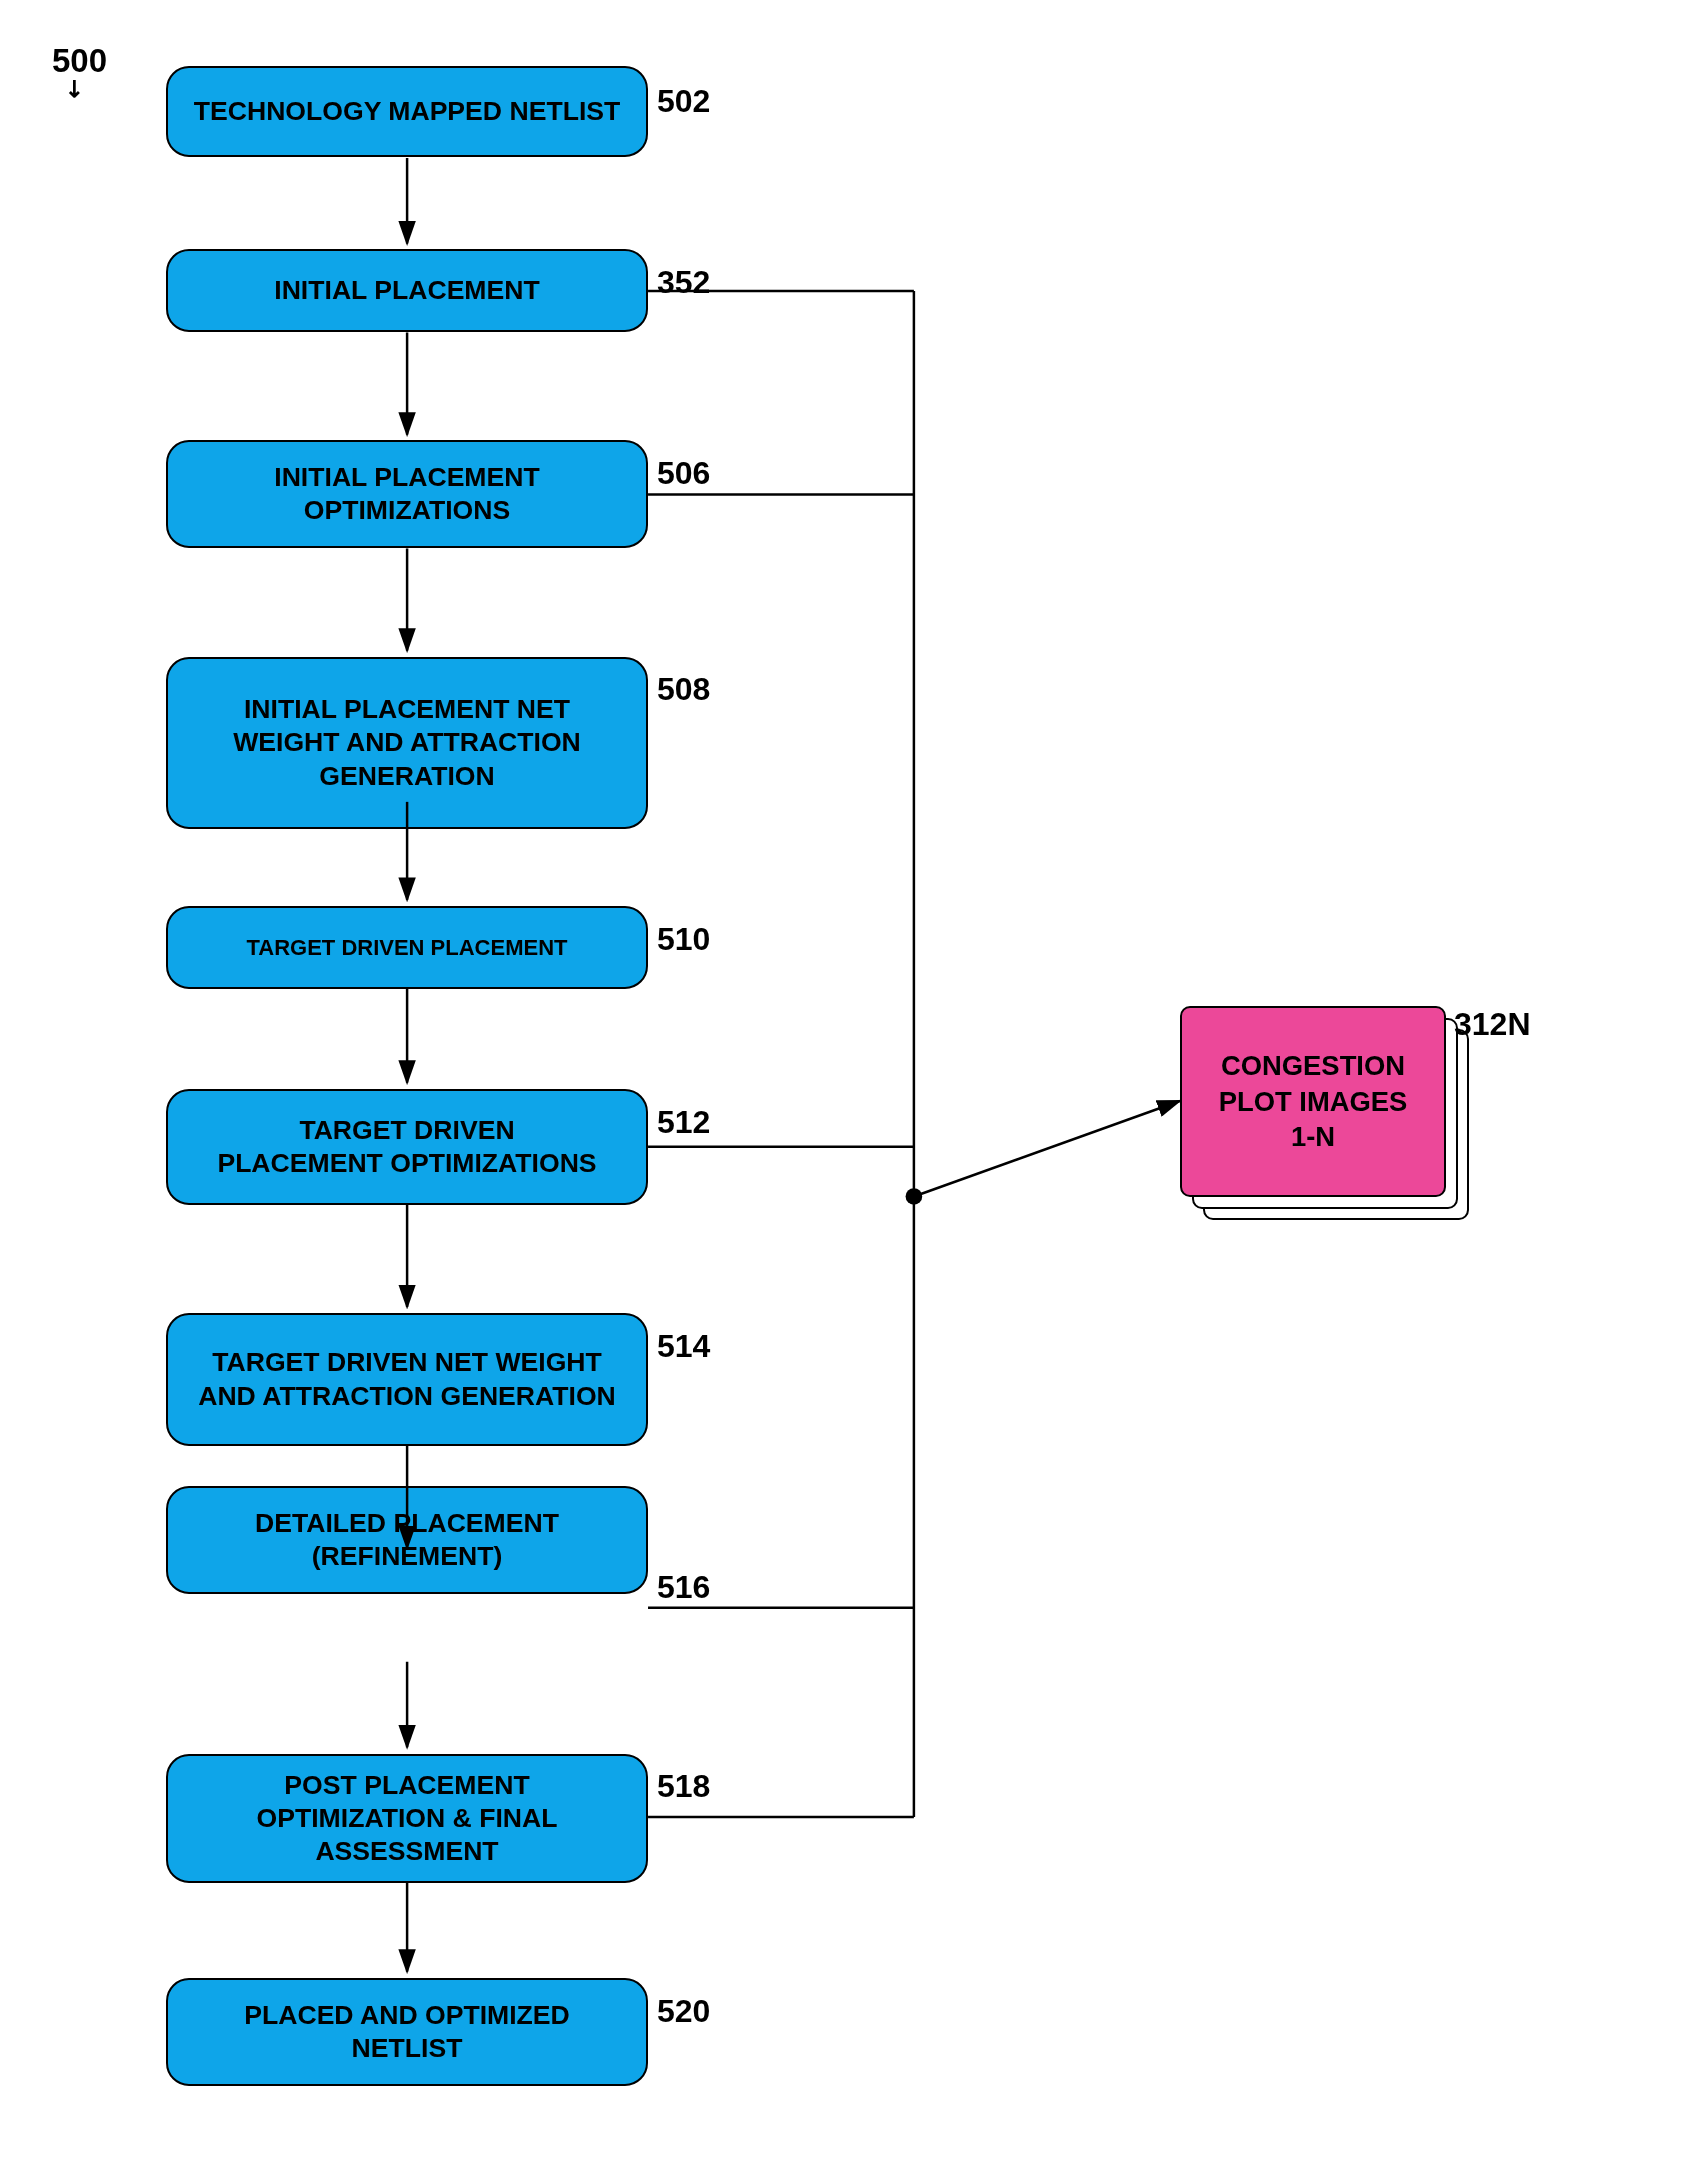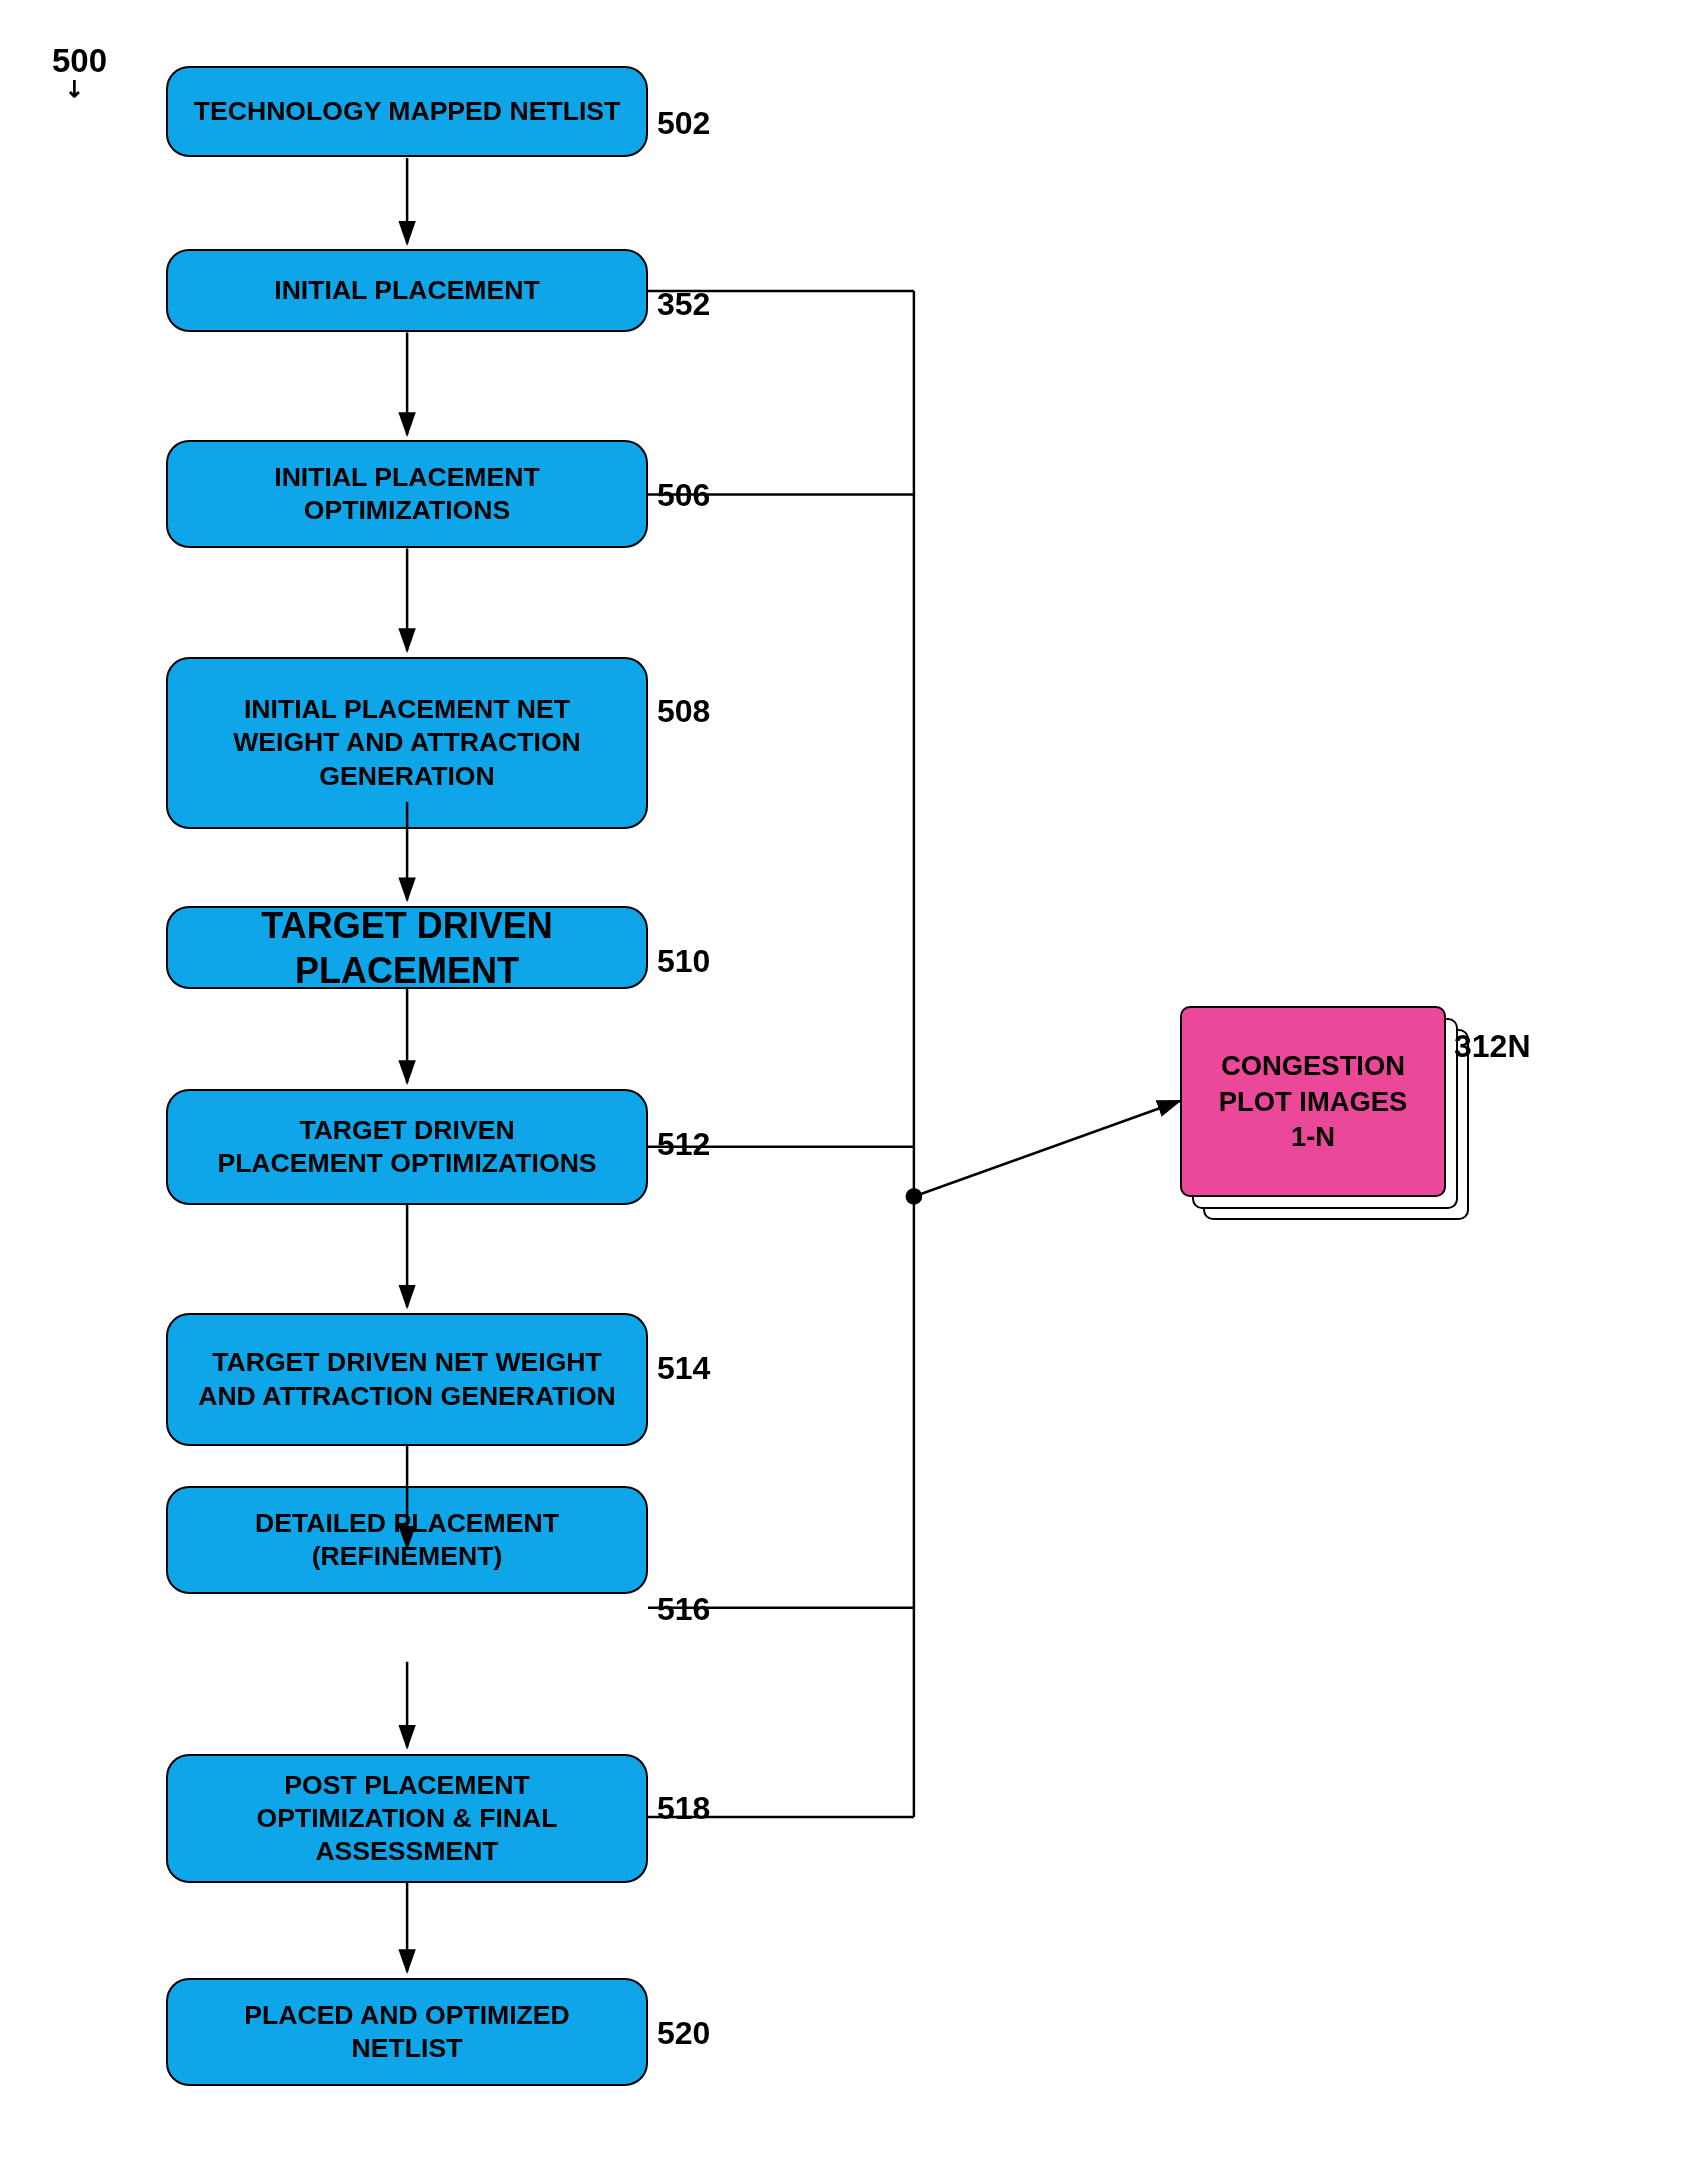--- a/index.html
+++ b/index.html
@@ -30,21 +30,20 @@
       font-weight: bold;
       font-size: 30px;
       line-height: 1.25;
       padding: 8.3px 16.6px;
     }
     .step-label {
       position: absolute;
       font-size: 32px;
       font-weight: bold;
       font-family: Arial, sans-serif;
-      margin-top: 22px;
     }
     
     .arrows-svg {
       position: absolute;
       top: 0; left: 0;
       width: 1704px;
       height: 2172px;
       pointer-events: none;
     }
   </style>
@@ -83,21 +82,21 @@
 
   <div class="flowbox" style="left:166px;top:657px;width:482px;height:172px;font-size:26.6px;">
     <span style="white-space:pre-line;">INITIAL PLACEMENT NET
 WEIGHT AND ATTRACTION
 GENERATION</span>
   </div>
   <div class="step-label" style="left:657px;top:671px;">
     <span>508</span>
   </div>
 
-  <div class="flowbox" style="left:166px;top:906px;width:482px;height:83px;font-size:36px;">
+  <div class="flowbox" style="left:166px;top:906px;width:482px;height:83px;font-size:22px;">
     <span>TARGET DRIVEN PLACEMENT</span>
   </div>
   <div class="step-label" style="left:657px;top:921px;">
     <span>510</span>
   </div>
 
   <div class="flowbox" style="left:166px;top:1089px;width:482px;height:116px;font-size:26.6px;">
     <span style="white-space:pre-line;">TARGET DRIVEN
 PLACEMENT OPTIMIZATIONS</span>
   </div>

